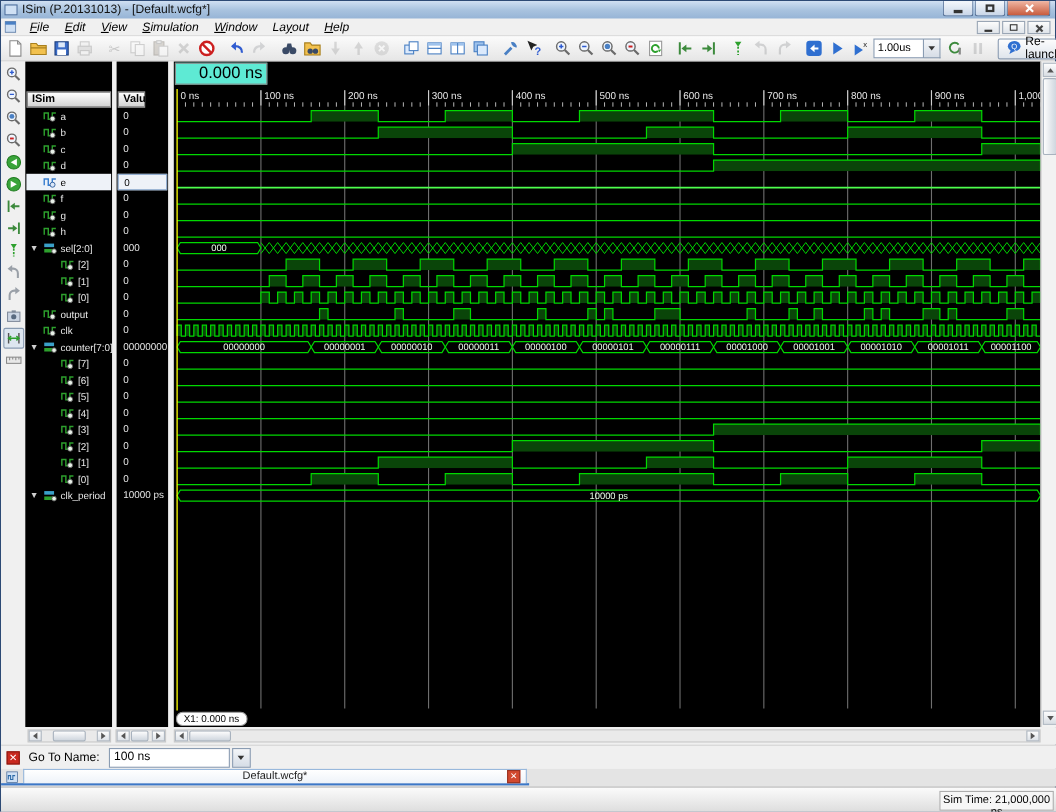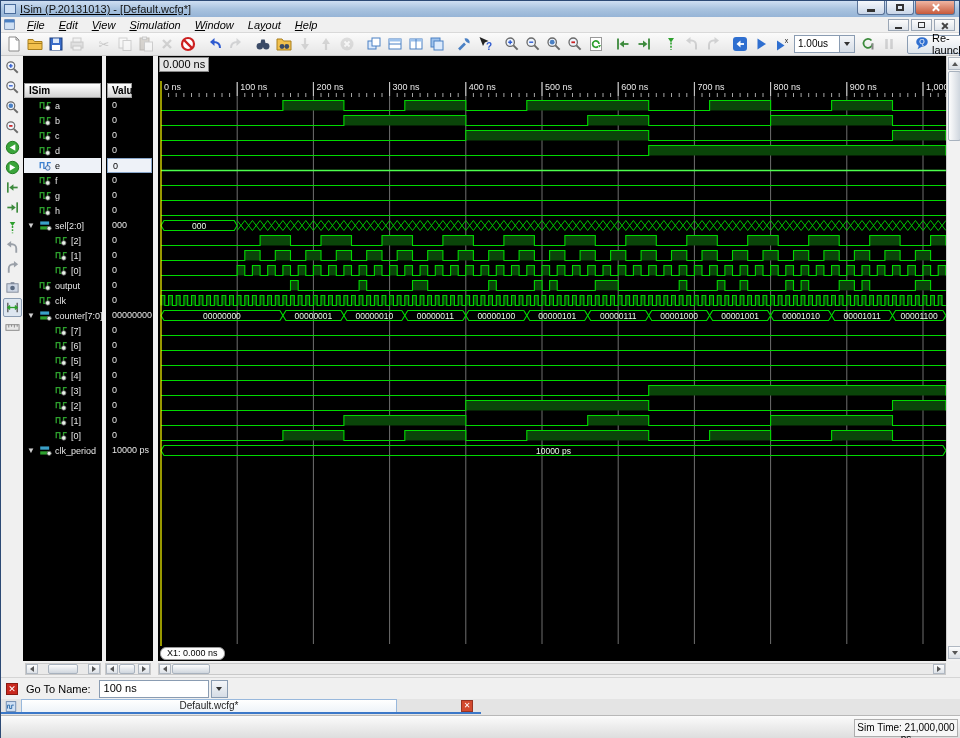--- a/index.html
+++ b/index.html
@@ -2,21 +2,21 @@
 <html><head>
 <meta charset="utf-8">
 <style>
   * { margin:0; padding:0; box-sizing:border-box; }
   html,body { width:960px; height:738px; overflow:hidden; }
   body { font-family:"Liberation Sans","DejaVu Sans",sans-serif; font-size:11px; background:#e8e8e8; }
   #app { position:relative; width:960px; height:738px; border:1px solid #2d4a75; background:#f0f0f0; }
 
   
   #titlebar { position:absolute; left:0; top:0; width:100%; height:16px;
-    background:linear-gradient(#cfdff2,#a9c3df 50%,#96b4d6); display:flex; align-items:center;text-decoration:underline; }
+    background:linear-gradient(#cfdff2,#a9c3df 50%,#96b4d6); display:flex; align-items:center; }
   #title-icon { width:12px; height:10px; margin:0 4px 0 3px; background:#cfe0f4; border:1px solid #4a6d9c; }
   #title-text { font-size:11px; color:#111; }
   #win-controls { position:absolute; right:4px; top:0; display:flex; }
   .winbtn { width:28px; height:14px; border:1px solid #5a7398; border-top:none; border-radius:0 0 3px 3px;
     background:linear-gradient(#f5f8fc,#c9d6e8); display:flex; align-items:center; justify-content:center; margin-left:1px; }
   .winbtn.close { width:40px; background:linear-gradient(#f0b5a2,#c75a3c); }
   .glyph-min { width:8px; height:3px; background:#333; margin-top:6px; }
   .glyph-max { width:8px; height:7px; border:2px solid #333; }
   .glyph-x { position:relative; width:9px; height:9px; }
   .glyph-x::before,.glyph-x::after { content:""; position:absolute; left:4px; top:0; width:2px; height:9px; background:#fff; }
@@ -70,22 +70,22 @@
     border:1px solid #9a9a9a; font-weight:bold; font-size:10px; color:#000; padding:1px 0 0 4px; }
   .sig-row { position:absolute; left:1px; height:15px; display:flex; align-items:center; color:#e6e6e6; font-size:9px; }
   .sig-row.selected { background:#eef2f8; color:#000; }
   .sig-row .tri { position:absolute; left:3px; font-size:8px; color:#cfcfcf; }
   .sig-row svg { width:13px; height:13px; position:absolute; }
   .val-row { position:absolute; left:1px; height:15px; color:#e6e6e6; font-size:9px; padding:2px 0 0 5px; }
   .val-row.selected { background:#eef2f8; color:#000; border:1px solid #8aa8cc; }
 
   #wave-panel { position:absolute; left:157px; top:0; width:788px; height:605px; background:#000; overflow:hidden; }
   #wave-svg-holder, #wave-svg-holder svg { position:absolute; left:0; top:0; width:788px; height:605px; }
-  #cursor-chip { position:absolute; left:1px; top:1px; background:#e5e5e5; color:#000; font-size:11px;
-    padding:0 3px 1px 3px; border:1px solid #888; }
+  #cursor-chip { position:absolute; left:1px; top:1px; background:#5eead4; color:#000; font-size:15px;
+    padding:0 3px 1px 21px; border:1px solid #888; }
   #x1-chip { position:absolute; left:2px; top:591px; background:#fdfdfd; color:#000; font-size:9px;
     padding:0 6px 1px 6px; border-radius:6px; border:1px solid #999; }
 
   
   #vscroll { position:absolute; left:945px; top:0; width:15px; height:605px; background:#f2f2f2; border-left:1px solid #d0d0d0; }
   .varrow { position:absolute; left:1px; width:13px; height:13px; background:linear-gradient(#fdfdfd,#d8dde3);
     border:1px solid #b0b8c2; display:flex; align-items:center; justify-content:center; }
   .tri-up { width:0; height:0; border-left:3px solid transparent; border-right:3px solid transparent; border-bottom:4px solid #555; }
   .tri-down { width:0; height:0; border-left:3px solid transparent; border-right:3px solid transparent; border-top:4px solid #555; }
   .vthumb { position:absolute; left:1px; top:15px; width:13px; height:70px; background:linear-gradient(90deg,#fdfdfd,#cfd6de); border:1px solid #a8b2be; border-radius:2px; }
@@ -104,21 +104,21 @@
     color:#fff; font-size:9px; line-height:10px; text-align:center; font-weight:bold; }
   #goto-combo { display:flex; margin-left:8px; }
   #goto-combo .gfield { width:110px; height:18px; background:#fff; border:1px solid #8a9cb2; font-size:11px; padding:1px 4px; }
   #goto-combo .gbtn { width:17px; height:18px; border:1px solid #8a9cb2; margin-left:2px;
     background:linear-gradient(#f4f6f9,#d6dde6); display:flex; align-items:center; justify-content:center; }
 
   
   #tab-bar { position:absolute; left:0; top:698px; width:960px; height:16px; background:#e4e4e4; }
   #tab-underline { position:absolute; left:0; top:13px; width:480px; height:2px; background:#3c78c8; }
   #tab-icon { position:absolute; left:4px; top:2px; width:12px; height:11px; }
-  #tab { position:absolute; left:20px; top:0; width:376px; height:13px; background:linear-gradient(#ffffff,#eef3f9);
+  #tab { position:absolute; left:20px; top:0; width:458px; height:13px; background:linear-gradient(#ffffff,#eef3f9);
     border:1px solid #98b8dc; border-bottom:none; text-align:center; font-size:10px; color:#222; padding-top:0px; }
   #tab-close { position:absolute; left:460px; top:1px; width:12px; height:12px; background:#d2492e; border:1px solid #932;
     color:#fff; font-size:8px; line-height:10px; text-align:center; font-weight:bold; }
 
   
   #status-bar { position:absolute; left:0; top:714px; width:960px; height:24px;
     background:linear-gradient(#fbfbfb,#dcdcdc); border-top:1px solid #b8b8b8; }
   #sim-time-cell { position:absolute; right:3px; top:3px; width:104px; height:18px; border:1px solid #adadad;
     background:#f6f6f6; font-size:10px; color:#000; text-align:center; padding-top:2px; }
 </style>

